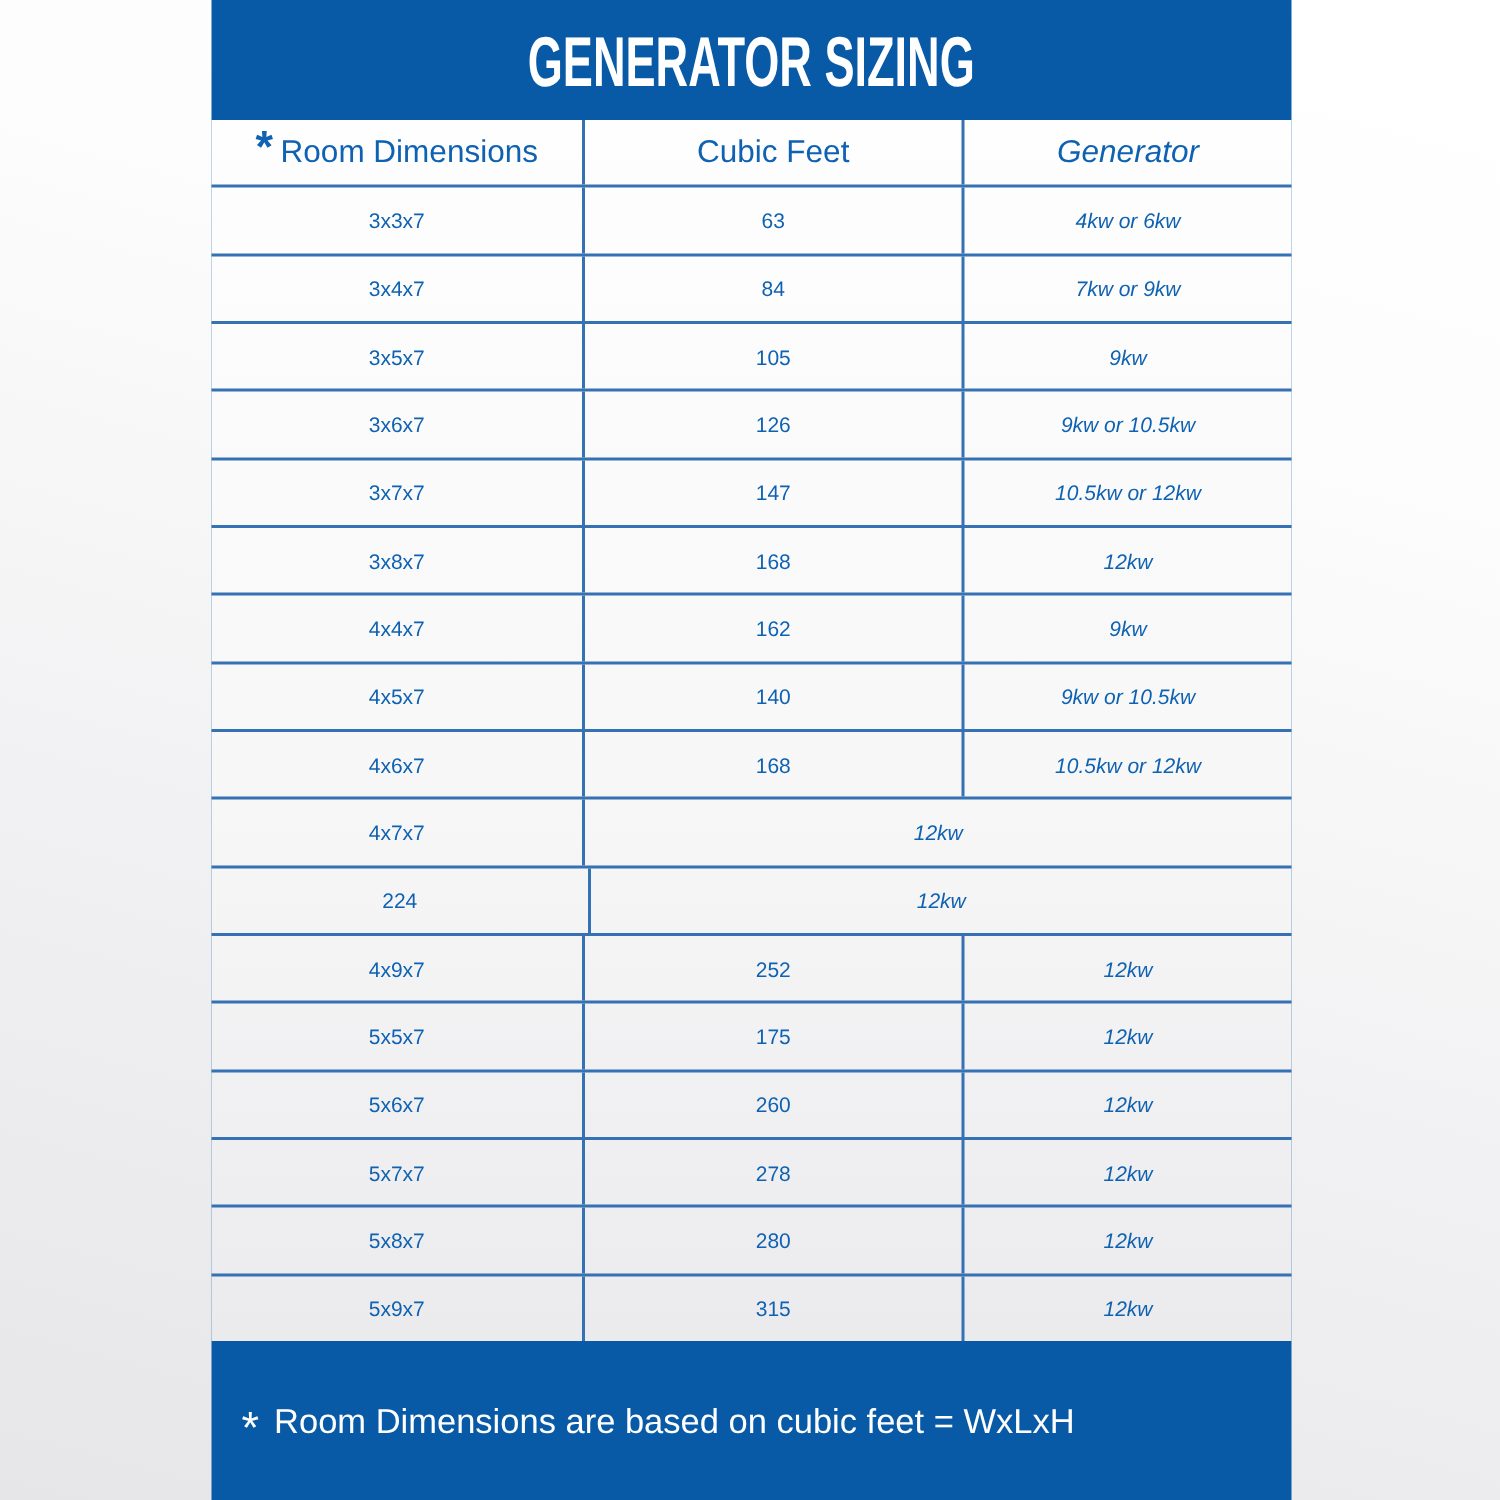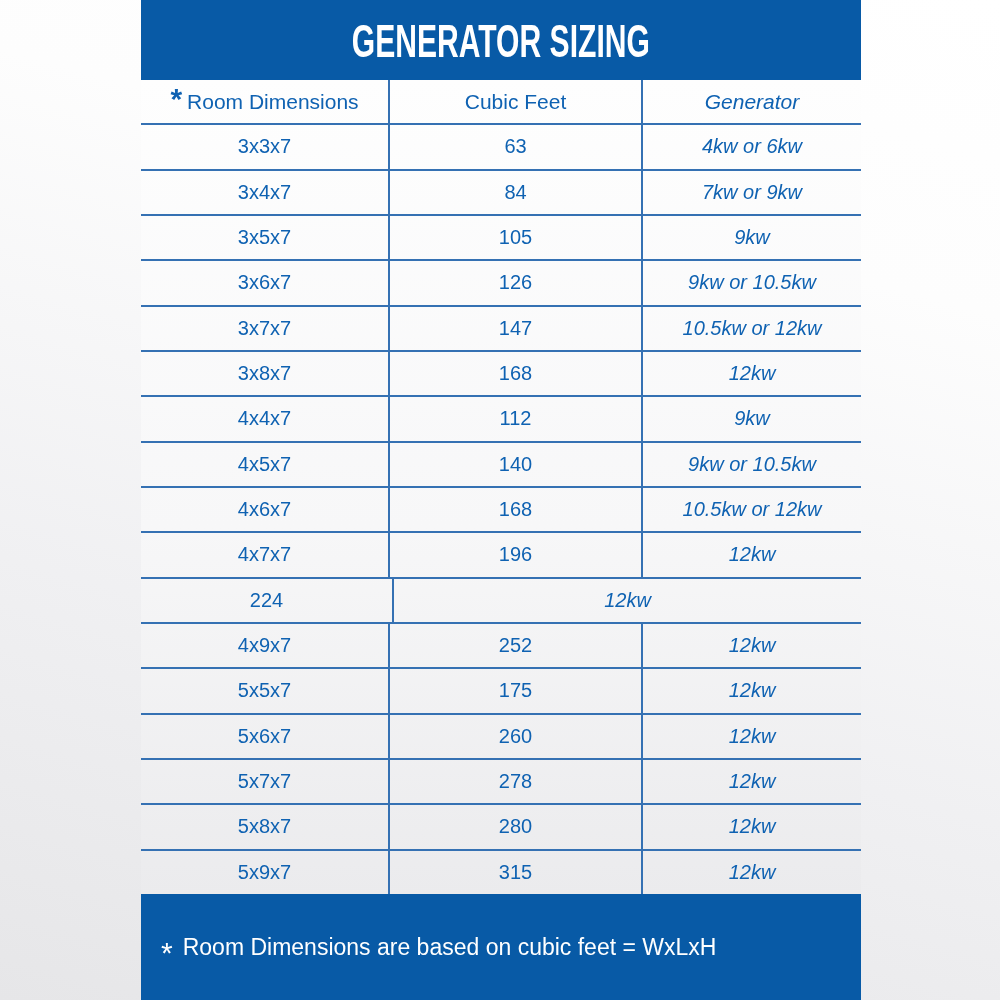--- a/index.html
+++ b/index.html
@@ -55,21 +55,21 @@
     flex: 1 1 0;
     display: flex;
     border-bottom: 2px solid var(--grid-blue, #3571b3);
   }
   .t-row:last-child { border-bottom: none; }
   .cell {
     display: flex;
     align-items: center;
     justify-content: center;
     color: var(--text-blue, #0f62b2);
-    font-size: 20px;
+    font-size: 14px;
     box-sizing: border-box;
     white-space: nowrap;
   }
   .col-0 { width: 249px; border-right: 2px solid var(--grid-blue, #3571b3); }
   .col-1 { width: 253px; border-right: 2px solid var(--grid-blue, #3571b3); }
   .col-2 { flex: 1 1 0; font-style: italic; }
   .header-row .cell { font-size: 21px; }
   .hdr-asterisk {
     font-size: 30px;
     font-weight: 700;
@@ -147,39 +147,38 @@
   </div>
 
   <div class="t-row">
     <div class="cell col-0">3x8x7</div>
     <div class="cell col-1">168</div>
     <div class="cell col-2">12kw</div>
   </div>
 
   <div class="t-row">
     <div class="cell col-0">4x4x7</div>
-    <div class="cell col-1">112</div>
+    <div class="cell col-1">162</div>
     <div class="cell col-2">9kw</div>
   </div>
 
   <div class="t-row">
     <div class="cell col-0">4x5x7</div>
     <div class="cell col-1">140</div>
     <div class="cell col-2">9kw or 10.5kw</div>
   </div>
 
   <div class="t-row">
     <div class="cell col-0">4x6x7</div>
     <div class="cell col-1">168</div>
     <div class="cell col-2">10.5kw or 12kw</div>
   </div>
 
   <div class="t-row">
     <div class="cell col-0">4x7x7</div>
-    <div class="cell col-1">196</div>
     <div class="cell col-2">12kw</div>
   </div>
 
   <div class="t-row">
     <div class="cell col-1">224</div>
     <div class="cell col-2">12kw</div>
   </div>
 
   <div class="t-row">
     <div class="cell col-0">4x9x7</div>

